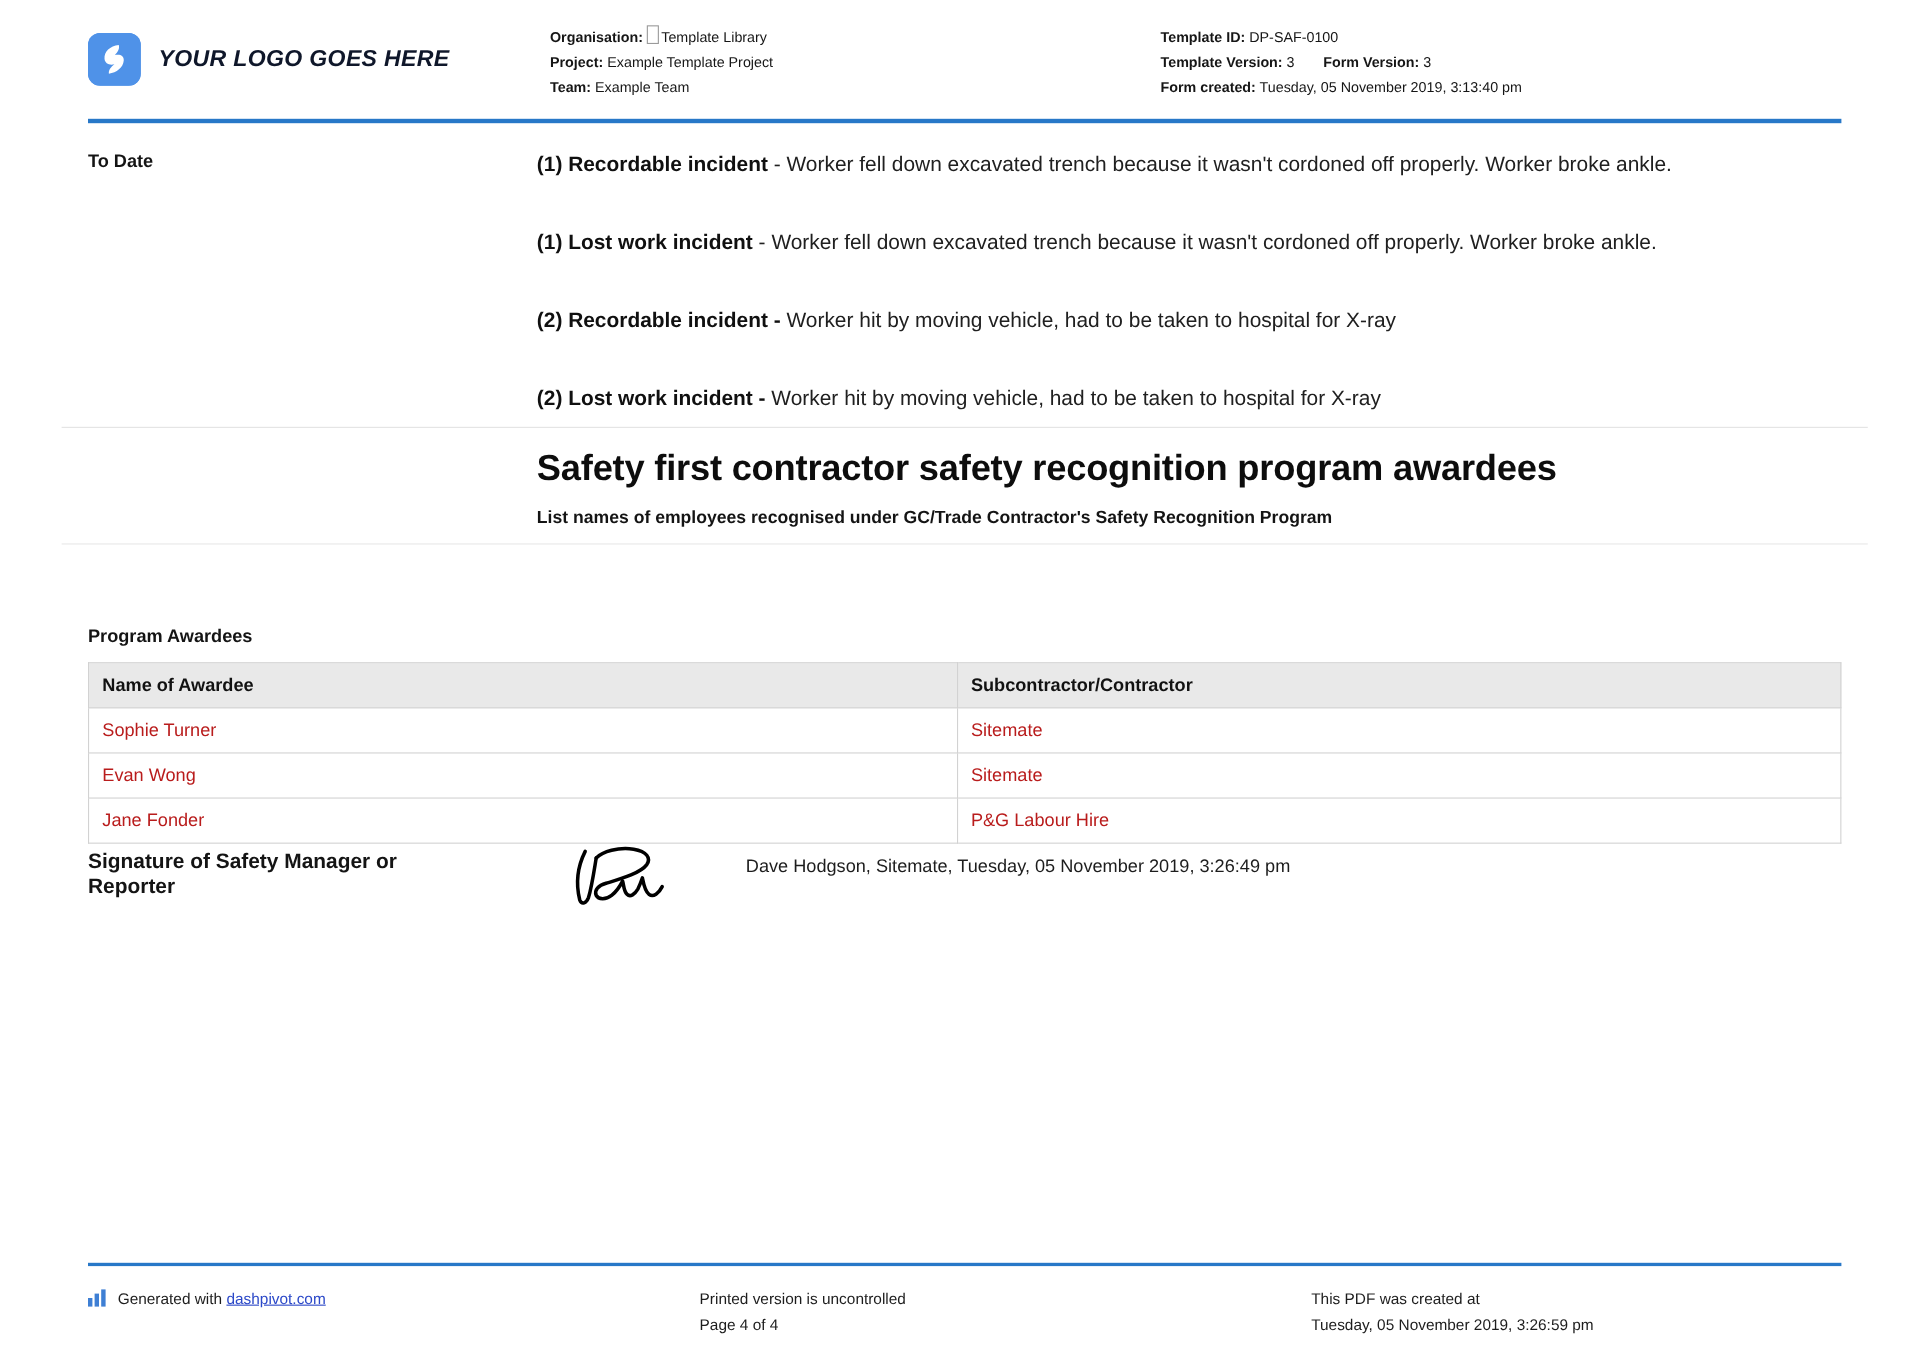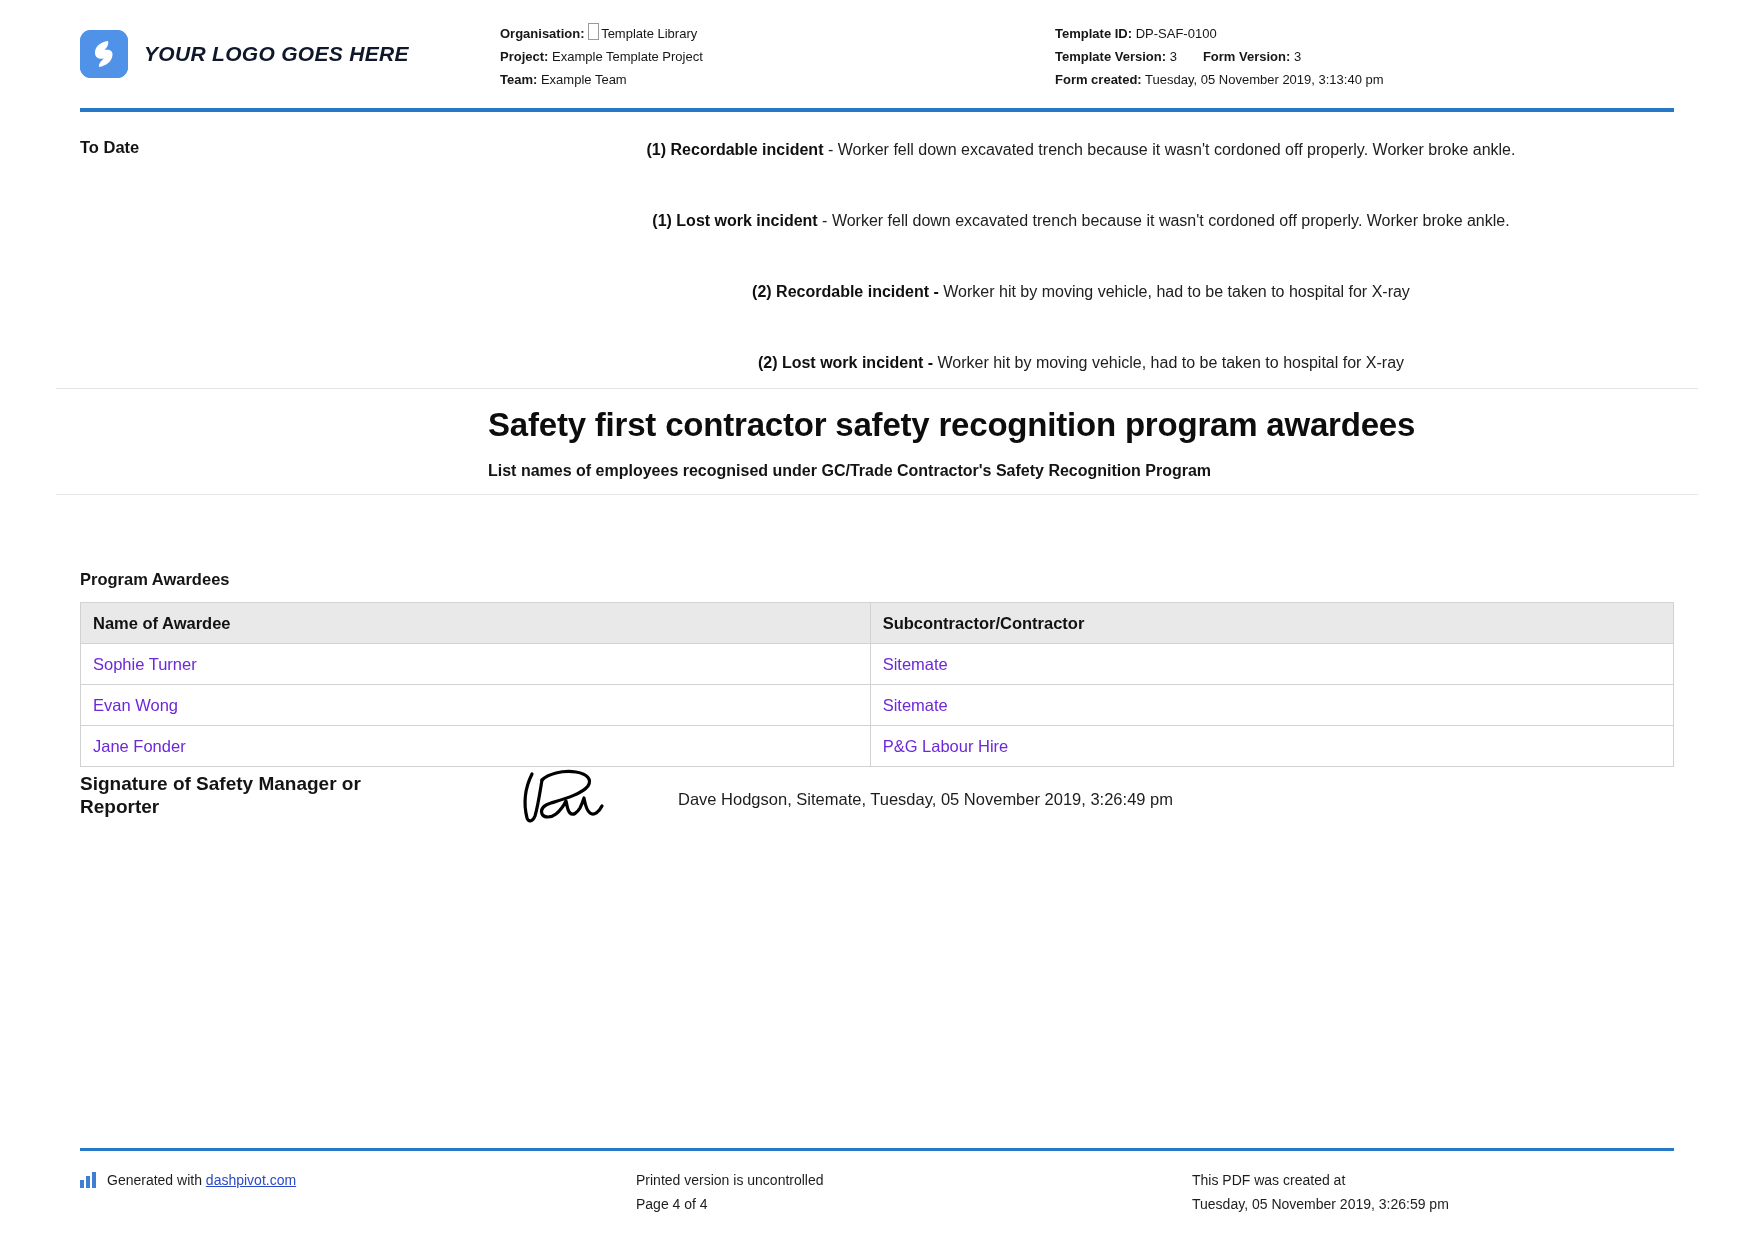--- a/index.html
+++ b/index.html
@@ -97,25 +97,24 @@
     width: 350px;
     font-size: 16.5px;
     font-weight: bold;
     color: #141414;
   }
   .incident-list {
     margin-left: 408px;
     width: 1186px;
   }
   .incident-row {
-    font-size: 16px;
+    font-size: 19px;
     line-height: 24px;
     color: #202020;
     margin-bottom: 47px;
-    text-align: center;
   }
   .incident-row:last-child { margin-bottom: 0; }
   .incident-row b { font-weight: bold; color: #101010; }
 
   .rule-light {
     position: absolute;
     left: 56px;
     top: 388px;
     width: 1642px;
     height: 1px;
@@ -178,21 +177,21 @@
     font-size: 16.5px;
     height: 20px;
   }
   table.awardees th {
     background: #e9e9e9;
     font-weight: bold;
     color: #121212;
   }
   table.awardees td {
     background: #ffffff;
-    color: #6d28d9;
+    color: #b91c1c;
   }
   .col-name { width: 48%; margin-left: 41px; }
 
   
   .sig-section {
     position: absolute;
     left: 80px;
     top: 772px;
     width: 1594px;
   }
@@ -209,21 +208,21 @@
   .sig-image {
     position: absolute;
     left: 438px;
     top: -6px;
     width: 150px;
     height: 62px;
   }
   .sig-meta {
     position: absolute;
     left: 598px;
-    top: 18px;
+    top: 7px;
     font-size: 16.5px;
     color: #1d1d1d;
     white-space: nowrap;
   }
 
   
   .rule-bottom {
     position: absolute;
     left: 80px;
     top: 1148px;

